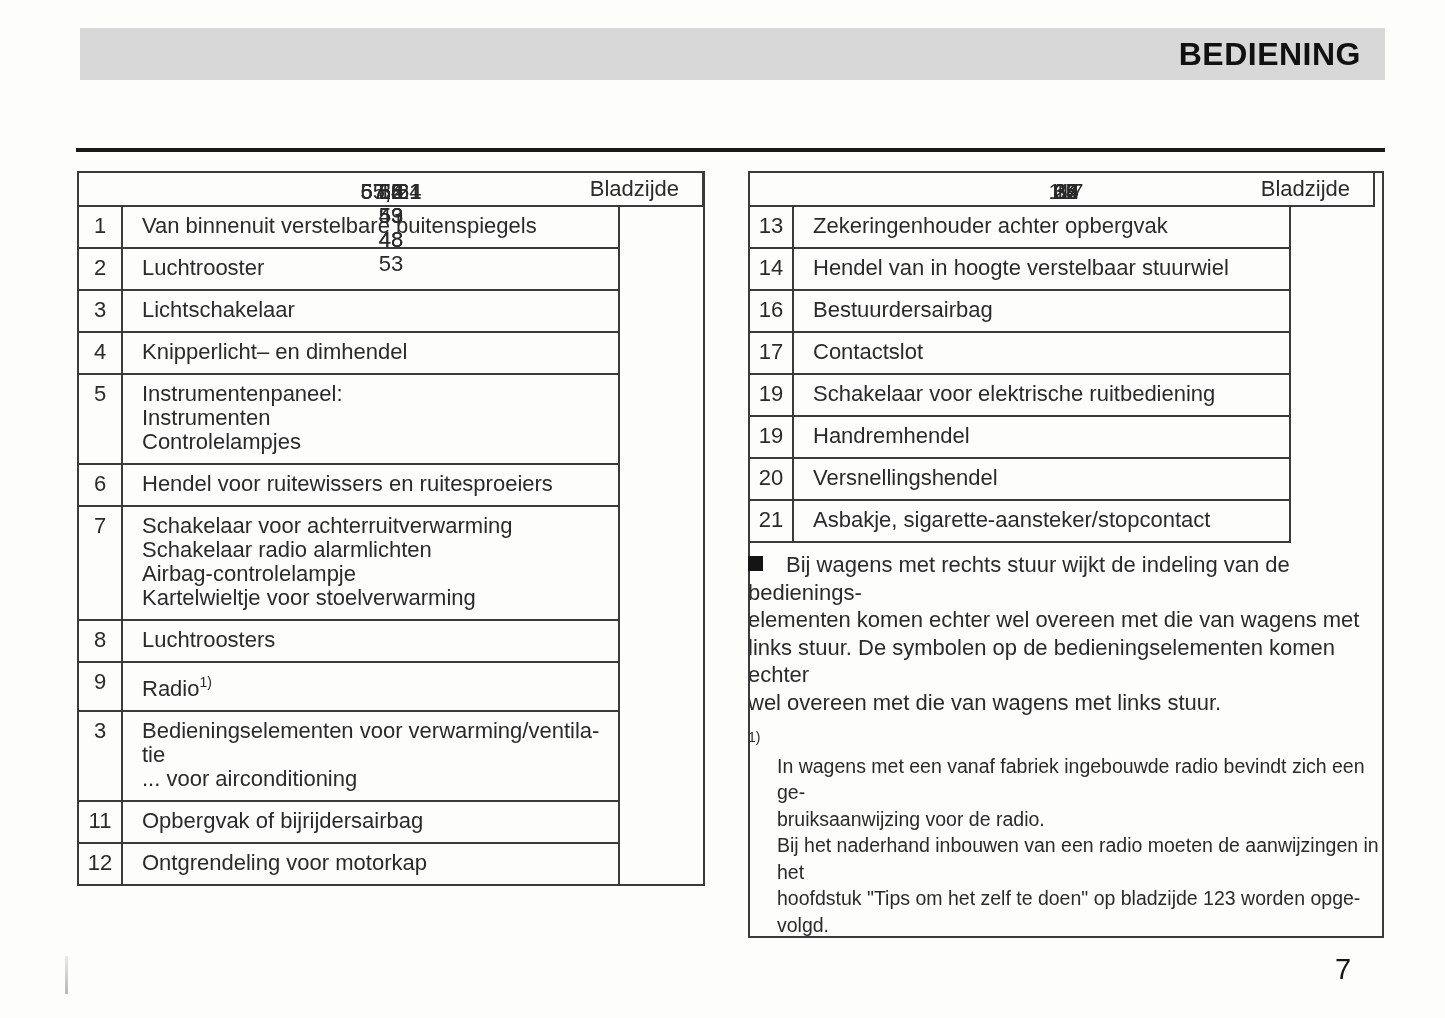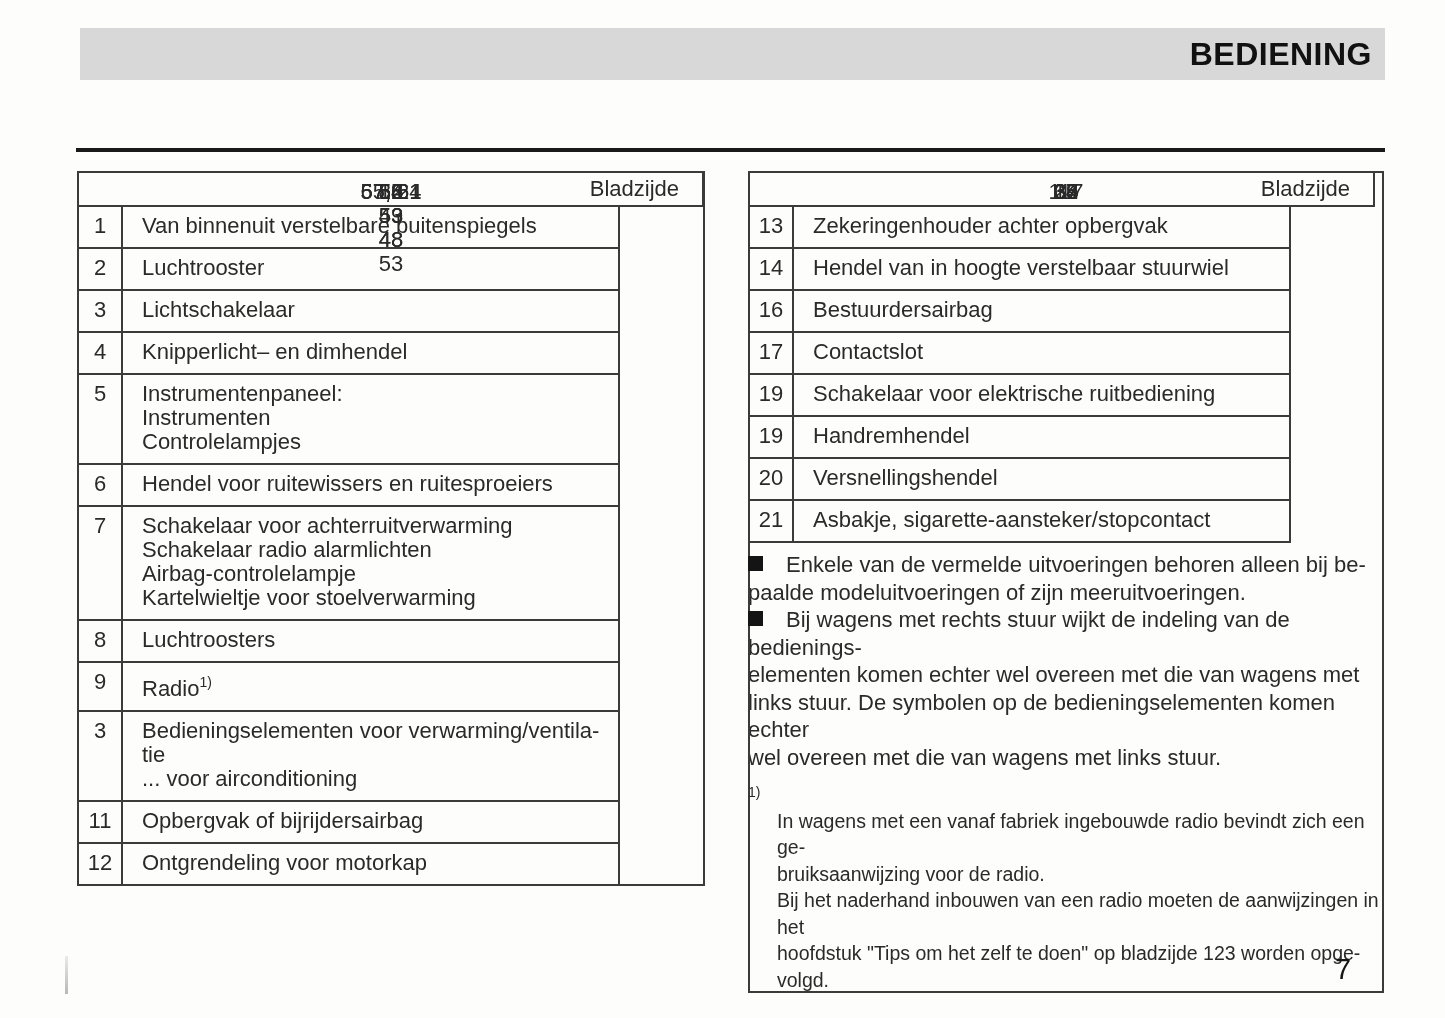--- a/index.html
+++ b/index.html
@@ -13,21 +13,21 @@
   }
   .page { position: absolute; inset: 0; }
 
   
   .header-bar {
     position: absolute; left: 80px; top: 28px;
     width: 1305px; height: 52px;
     background: #d8d8d8;
   }
   .header-title {
-    position: absolute; right: 13px; top: 0;
+    position: absolute; right: 24px; top: 0;
     line-height: 52px;
     font-size: 32px; font-weight: bold; letter-spacing: 0.5px;
     color: #111;
   }
 
   
   .rule {
     position: absolute; left: 76px; top: 148px;
     width: 1309px; height: 4px; background: #1a1a1a;
   }
@@ -260,22 +260,20 @@
         <td class="page">37</td>
       </tr>
       <tr>
         <td class="num">21</td>
         <td class="desc">Asbakje, sigarette-aansteker/stopcontact</td>
         <td class="page">66</td>
       </tr>
     </tbody>
       </table>
 
-    <div class="note"><span class="sq"></span><span>Enkele van de vermelde uitvoeringen behoren alleen bij be-
-paalde modeluitvoeringen of zijn meeruitvoeringen.</span></div>
 
     <div class="note"><span class="sq"></span><span>Bij wagens met rechts stuur wijkt de indeling van de bedienings-
 elementen komen echter wel overeen met die van wagens met
 links stuur. De symbolen op de bedieningselementen komen echter
 wel overeen met die van wagens met links stuur.</span></div>
 
     <div class="footnote">
       <span class="fn-marker">1)</span><span>In wagens met een vanaf fabriek ingebouwde radio bevindt zich een ge-
 bruiksaanwijzing voor de radio.
 Bij het naderhand inbouwen van een radio moeten de aanwijzingen in het

